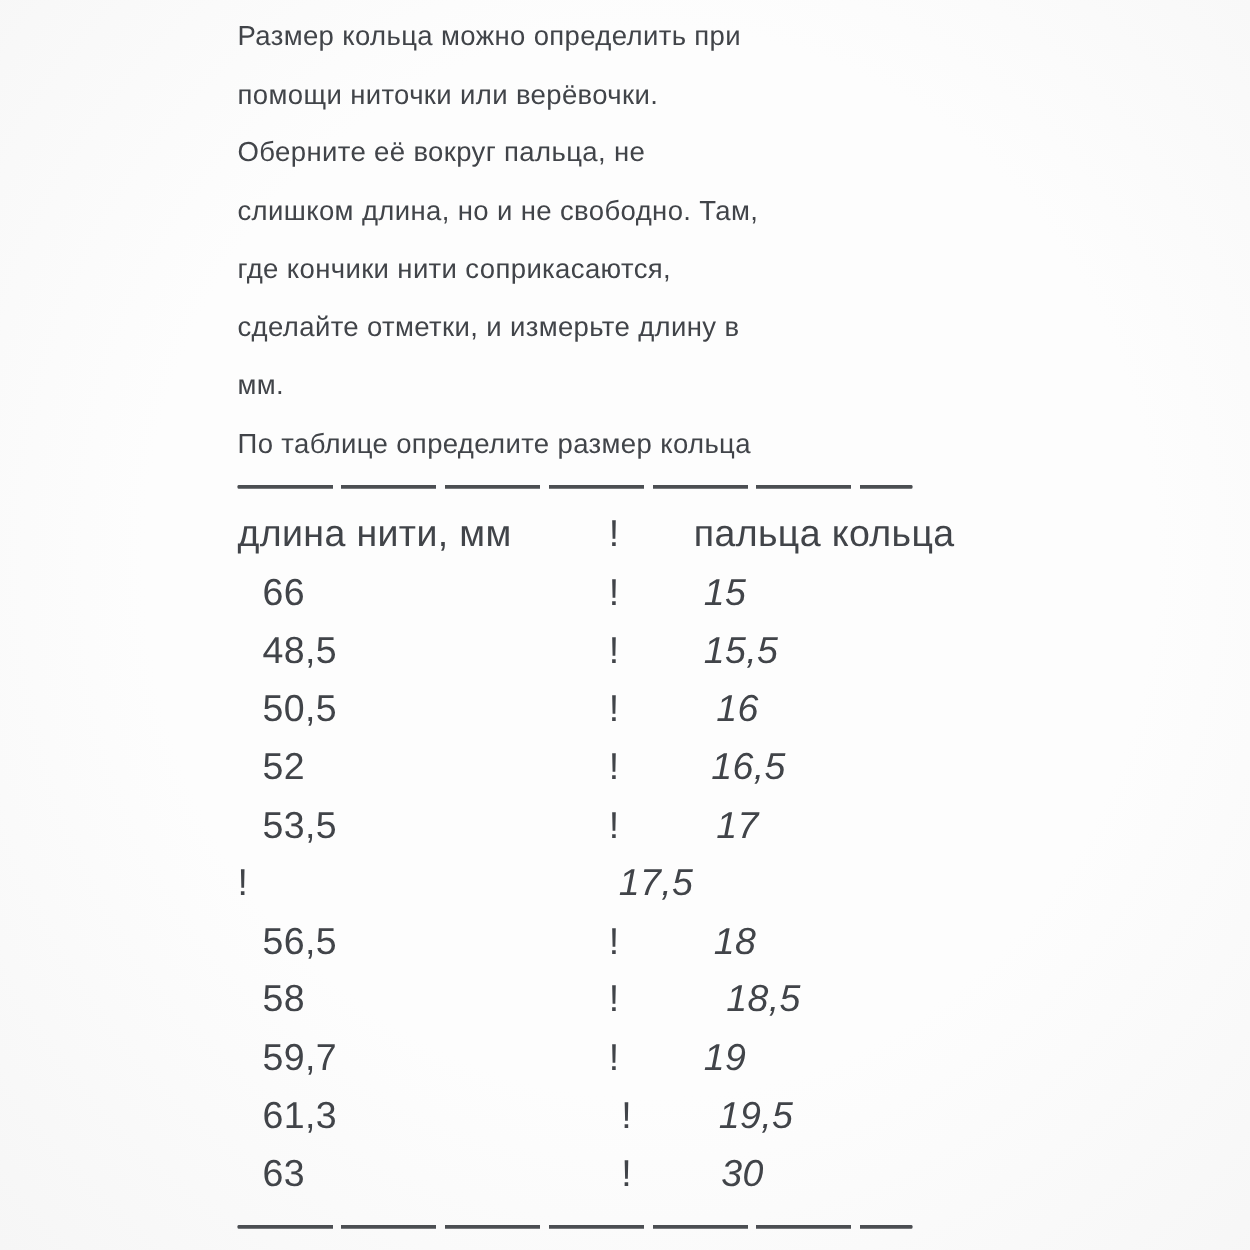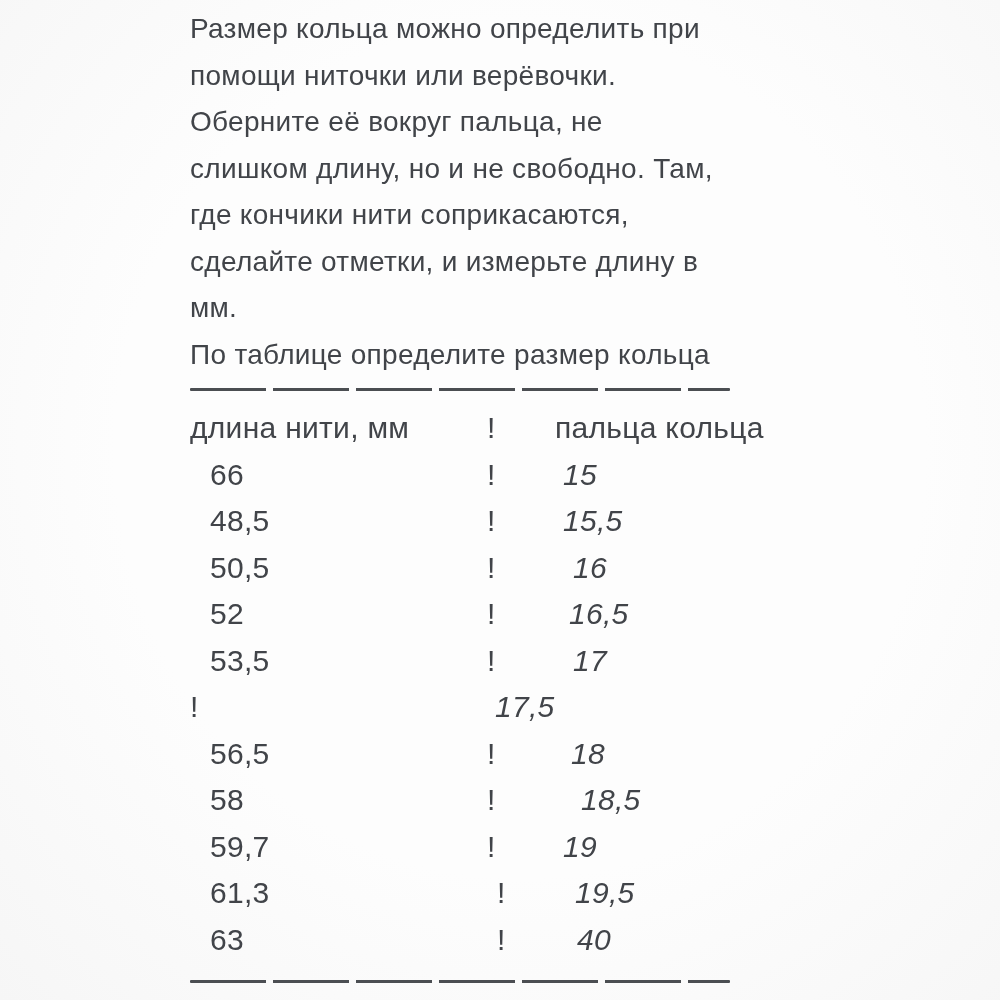--- a/index.html
+++ b/index.html
@@ -17,21 +17,21 @@
   .page {
     position: absolute;
     top: 0;
     left: 0;
     width: 1000px;
     height: 1000px;
     padding: 6px 0 0 190px;
     box-sizing: border-box;
   }
   .intro-line {
-    font-size: 28px;
+    font-size: 22px;
     line-height: 46.5px;
     letter-spacing: 0.3px;
     white-space: pre;
   }
   .dash-divider {
     width: 540px;
     height: 3px;
     border-radius: 1px;
     background: repeating-linear-gradient(
       90deg,
@@ -74,21 +74,21 @@
 </style>
 </head>
 <body>
 
 <div class="page">
 
   <div>
     <div class="intro-line">Размер кольца можно определить при</div>
     <div class="intro-line">помощи ниточки или верёвочки.</div>
     <div class="intro-line">Оберните её вокруг пальца, не</div>
-    <div class="intro-line">слишком длину, но и не свободно. Там,</div>
+    <div class="intro-line">слишком длина, но и не свободно. Там,</div>
     <div class="intro-line">где кончики нити соприкасаются,</div>
     <div class="intro-line">сделайте отметки, и измерьте длину в</div>
     <div class="intro-line">мм.</div>
     <div class="intro-line">По таблице определите размер кольца</div>
   </div>
 
   <div class="dash-divider divider-top"></div>
 
   <div class="ring-table">
 
@@ -143,20 +143,20 @@
       <span class="c3">19</span>
     </div>
     <div class="t-row data">
       <span class="c1">61,3</span>
       <span class="c2">!</span>
       <span class="c3">19,5</span>
     </div>
     <div class="t-row data">
       <span class="c1">63</span>
       <span class="c2">!</span>
-      <span class="c3">40</span>
+      <span class="c3">30</span>
     </div>
 
   </div>
 
   <div class="dash-divider divider-bottom"></div>
 
 </div>
 
 </body></html>

